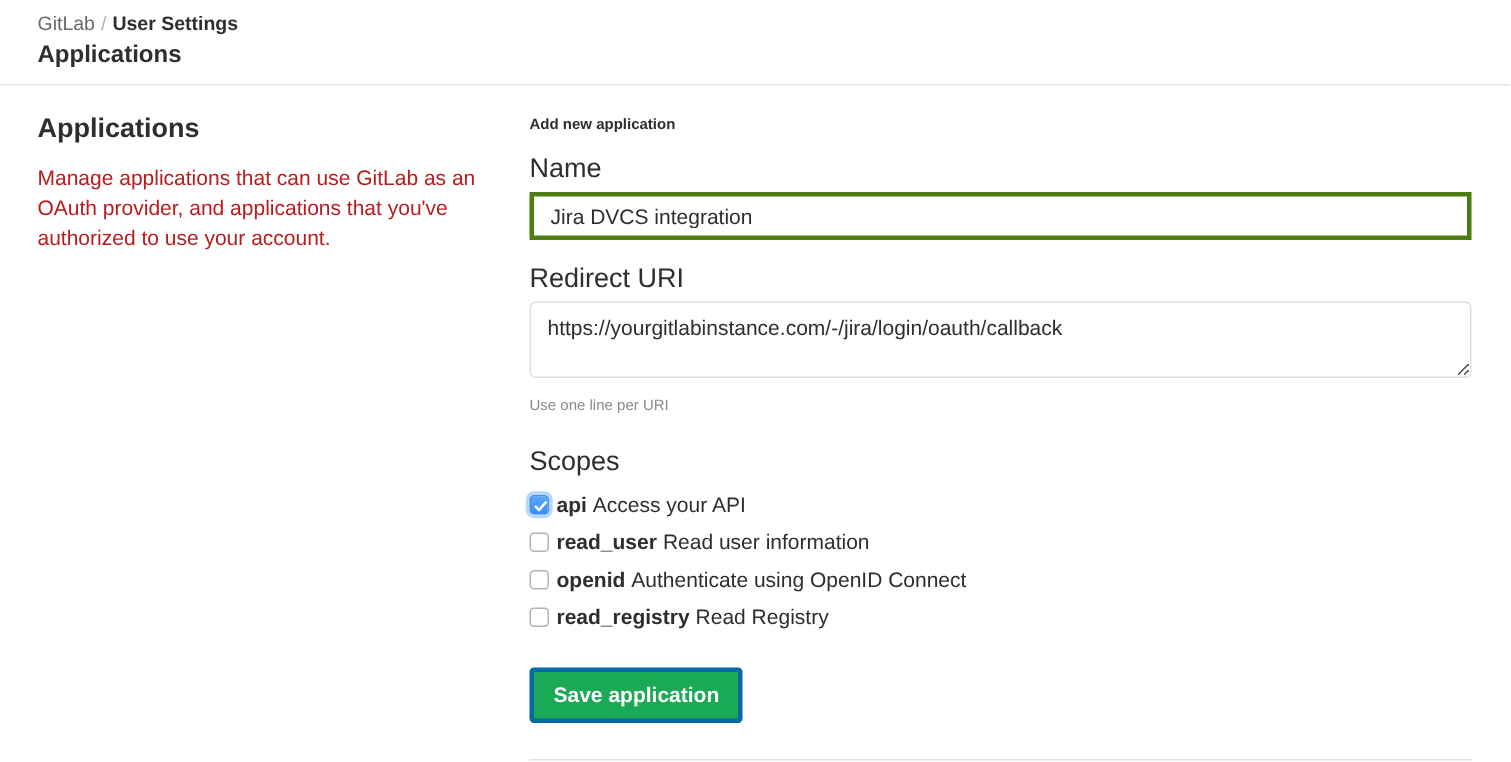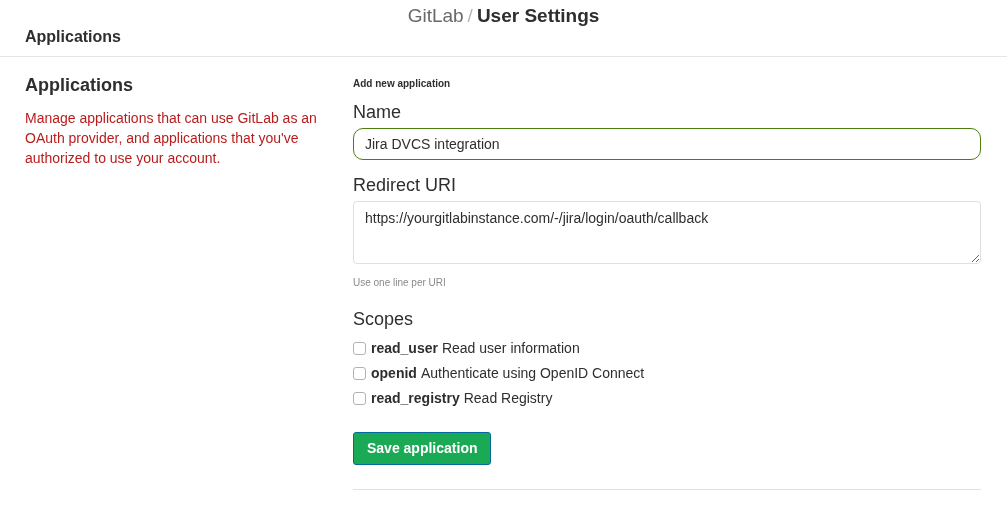--- a/index.html
+++ b/index.html
@@ -9,24 +9,23 @@
     font-family: "Liberation Sans", sans-serif;
     color: #2e2e2e;
     overflow: hidden;
   }
   
   .topbar {
     padding: 7px 25px 9px 25px;
     border-bottom: 1px solid #e5e5e5;
   }
   .breadcrumb-trail {
-    font-size: 19px;
+    font-size: 13px;
     line-height: 17px;
     color: #696969;
-    text-align: center;
   }
   .breadcrumb-trail .crumb-link { color: #696969; text-decoration: none; cursor: pointer; }
   .breadcrumb-trail .crumb-sep { color: #b5b5b5; margin: 0 4px; }
   .breadcrumb-trail .crumb-current { color: #2e2e2e; font-weight: bold; }
   .page-title {
     font-size: 16px;
     font-weight: bold;
     color: #2e2e2e;
     margin-top: 3px;
     line-height: 20px;
@@ -58,34 +57,34 @@
   .field-label {
     display: block;
     font-size: 18px;
     font-weight: normal;
     line-height: 17px;
     margin-bottom: 7px;
   }
   .text-input {
     width: 100%;
     height: 32px;
-    border: 1px solid #4d7c0f;
-    border-radius: 10px;
+    border: 3px solid #4d7c0f;
+    border-radius: 0;
     padding: 6px 11px;
     font-family: "Liberation Sans", sans-serif;
     font-size: 14px;
     color: #2e2e2e;
     background: #fff;
     margin-bottom: 17px;
     outline: none;
   }
   .textarea-input {
     display: block;
     width: 100%;
-    height: 63px;
+    height: 51px;
     border: 1px solid #dfdfdf;
     border-radius: 4px;
     padding: 7px 11px;
     font-family: "Liberation Sans", sans-serif;
     font-size: 14px;
     line-height: 18px;
     color: #2e2e2e;
     background: #fff;
     resize: vertical;
     outline: none;
@@ -120,21 +119,21 @@
     border-color: #3b90f5;
     box-shadow: 0 0 0 2.5px rgba(128, 180, 250, 0.55);
   }
   .checkbox.checked svg { display: block; }
   .scope-name { font-weight: bold; margin-right: 4px; }
   .scope-desc { font-weight: normal; }
   .save-btn {
     display: inline-block;
     margin-top: 17px;
     background: #1aaa55;
-    border: 1px solid #0369a1;
+    border: 3px solid #0369a1;
     border-radius: 3px;
     color: #ffffff;
     font-family: "Liberation Sans", sans-serif;
     font-size: 14px;
     font-weight: bold;
     padding: 7px 13px;
     line-height: 17px;
     cursor: pointer;
   }
   .form-divider {
@@ -165,20 +164,29 @@
 
     <label class="field-label">Name</label>
     <input class="text-input" type="text" value="Jira DVCS integration" style="">
 
     <label class="field-label">Redirect URI</label>
     <textarea class="textarea-input" style="">https://yourgitlabinstance.com/-/jira/login/oauth/callback</textarea>
     <div class="help-text">Use one line per URI</div>
 
     <div class="field-label scopes-label">Scopes</div>
 
+    <div class="scope-row">
+      <span class="checkbox checked">
+        <svg width="13" height="13" viewBox="0 0 13 13">
+            <path d="M3.2 6.8 L5.4 9 L9.8 3.9" stroke="#ffffff" stroke-width="1.7" fill="none" stroke-linecap="round" stroke-linejoin="round"></path>
+          </svg>
+      </span>
+      <span class="scope-name">api</span>
+      <span class="scope-desc">Access your API</span>
+    </div>
 
     <div class="scope-row">
       <span class="checkbox">
         
       </span>
       <span class="scope-name">read_user</span>
       <span class="scope-desc">Read user information</span>
     </div>
 
     <div class="scope-row">

